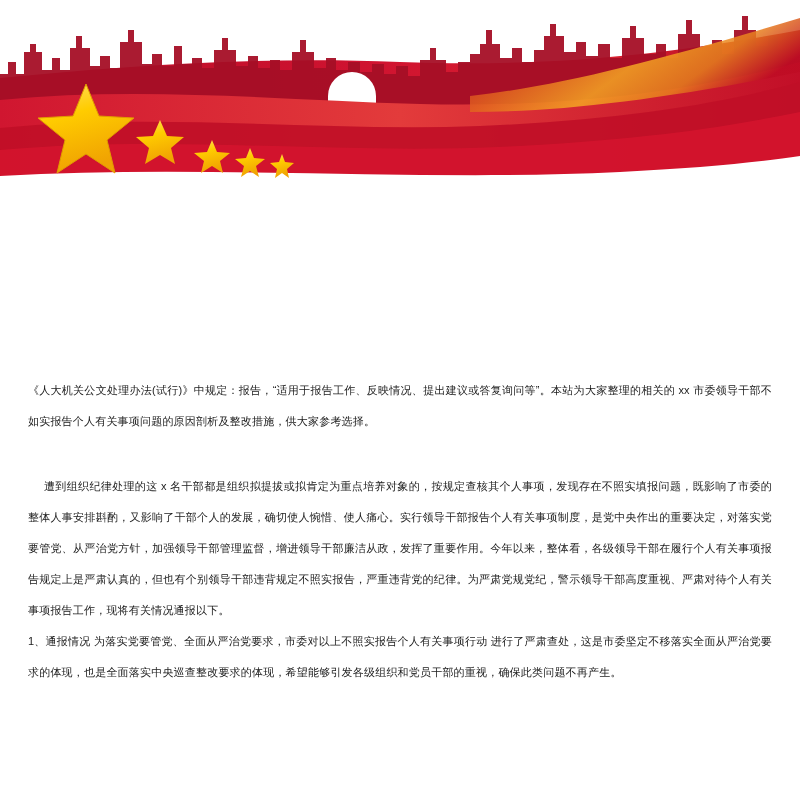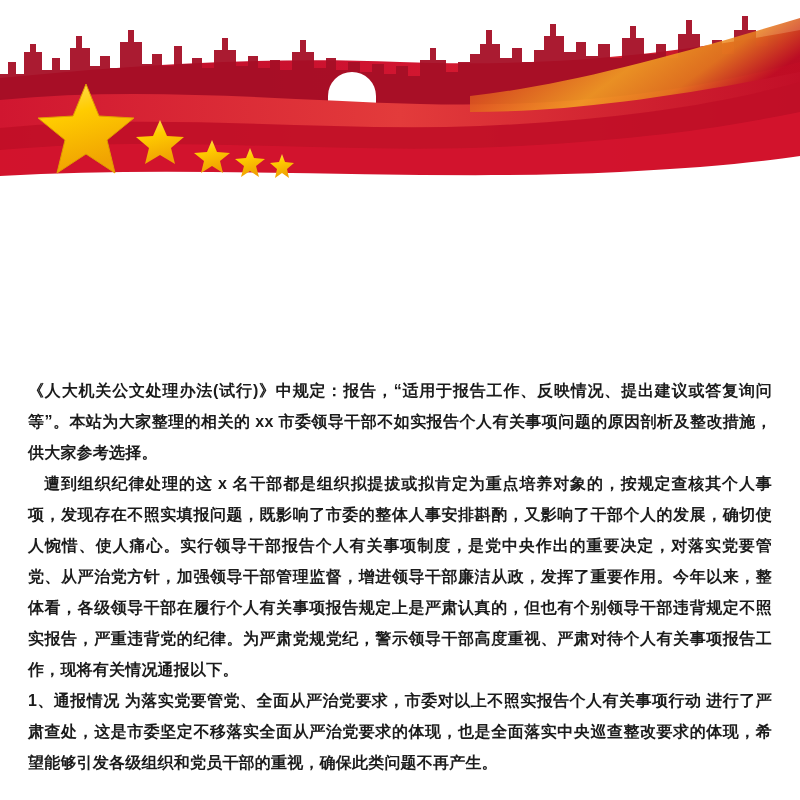--- a/index.html
+++ b/index.html
@@ -41,31 +41,31 @@
 
   
   .content {
     position: absolute;
     top: 375px;
     left: 28px;
     width: 744px;
     color: #1b1b1b;
   }
   .para {
-    font-size: 16px;
+    font-size: 11px;
     line-height: 31px;
     letter-spacing: 0.2px;
     margin: 0 0 0 0;
     text-align: justify;
     text-justify: inter-ideograph;
     word-break: break-all;
-    font-weight: bold;
   }
   .para.indent2 {
     text-indent: 16px;
+    margin-top: 34px;
   }
 </style>
 </head>
 <body>
 
 <div class="page">
 
   <div class="banner">
     <div class="banner-sky"></div>
 

